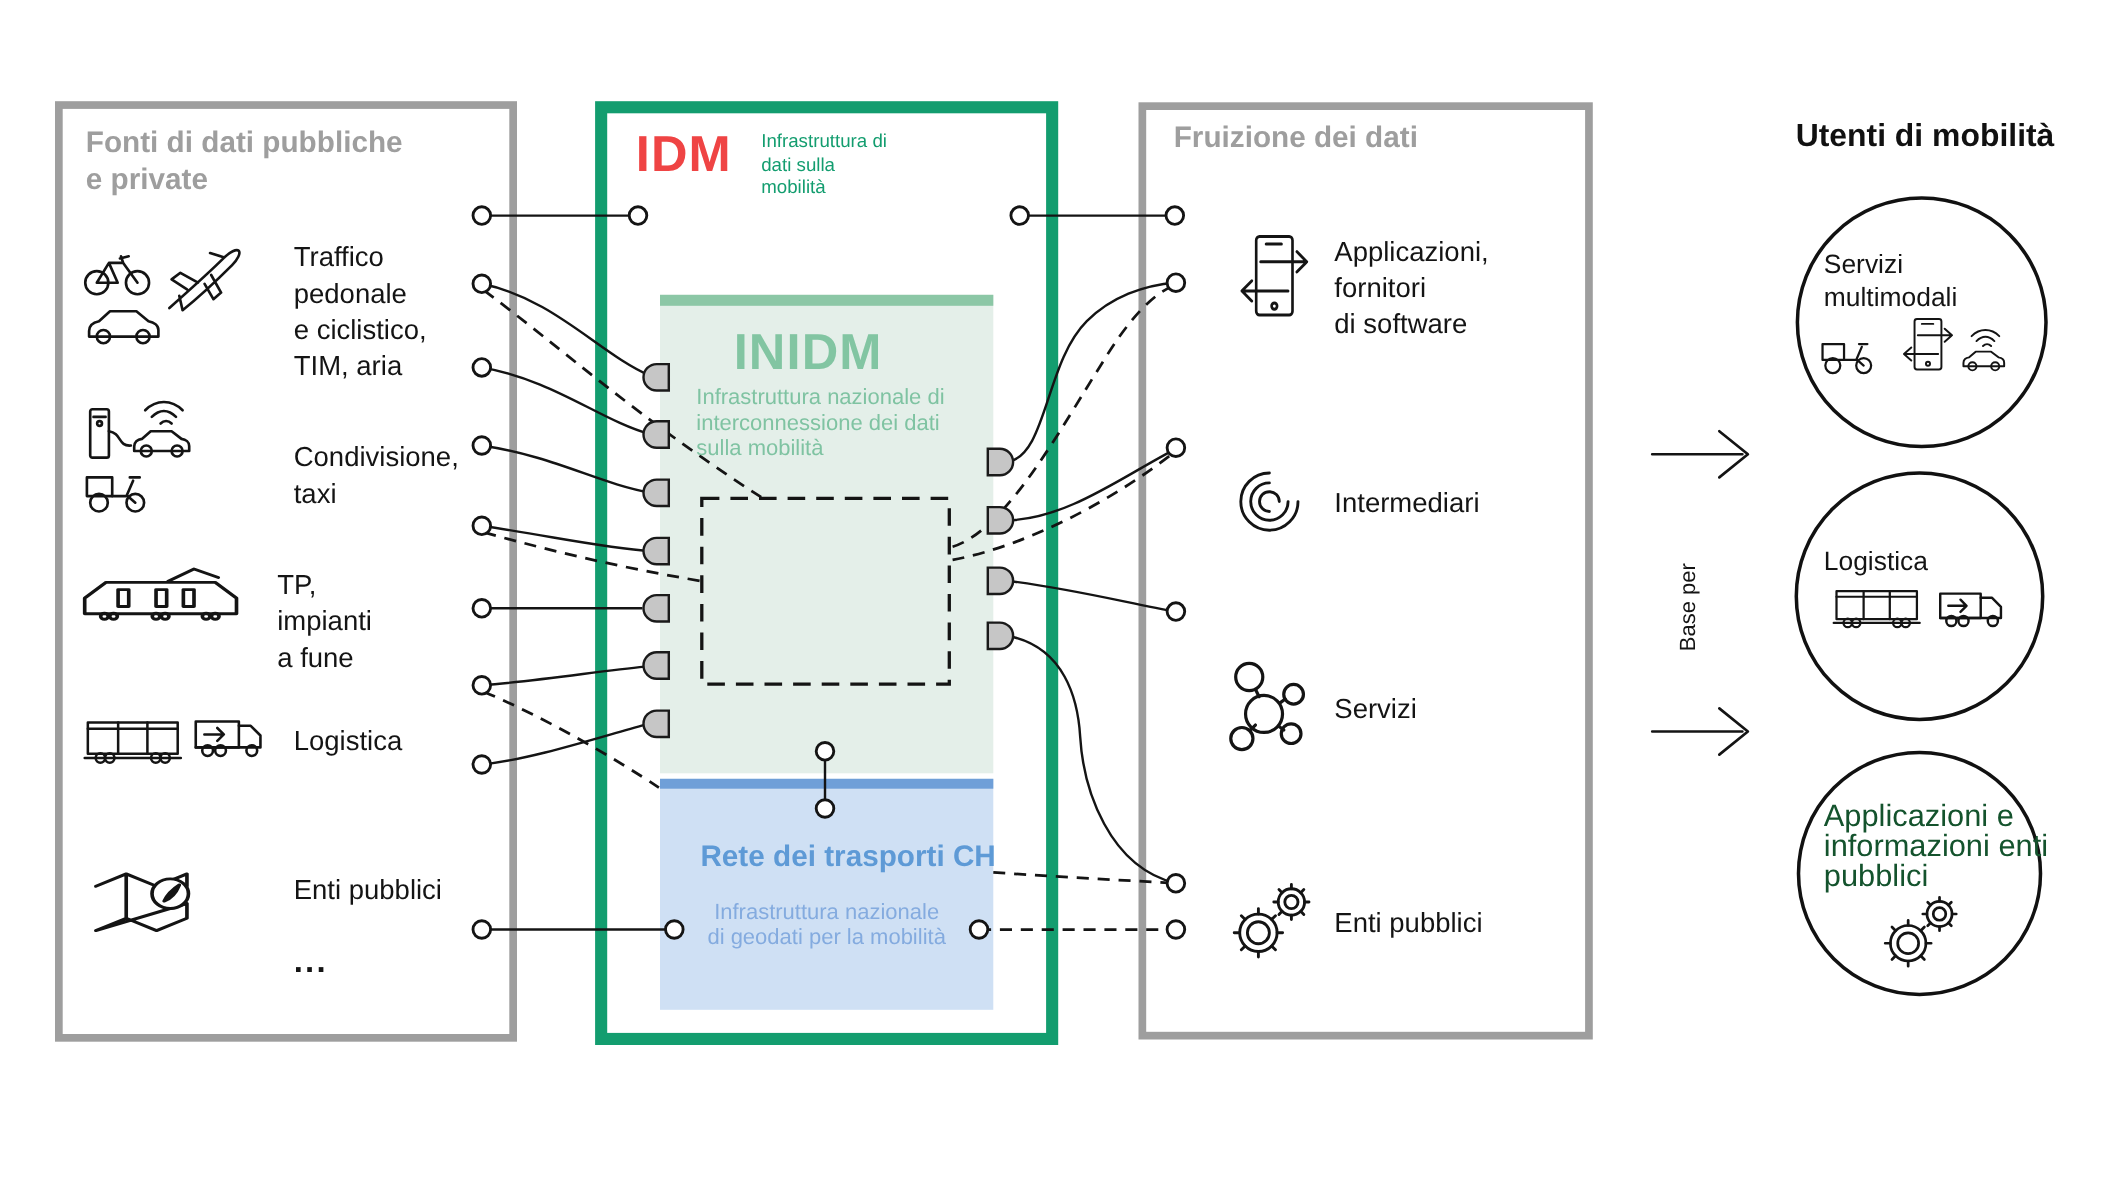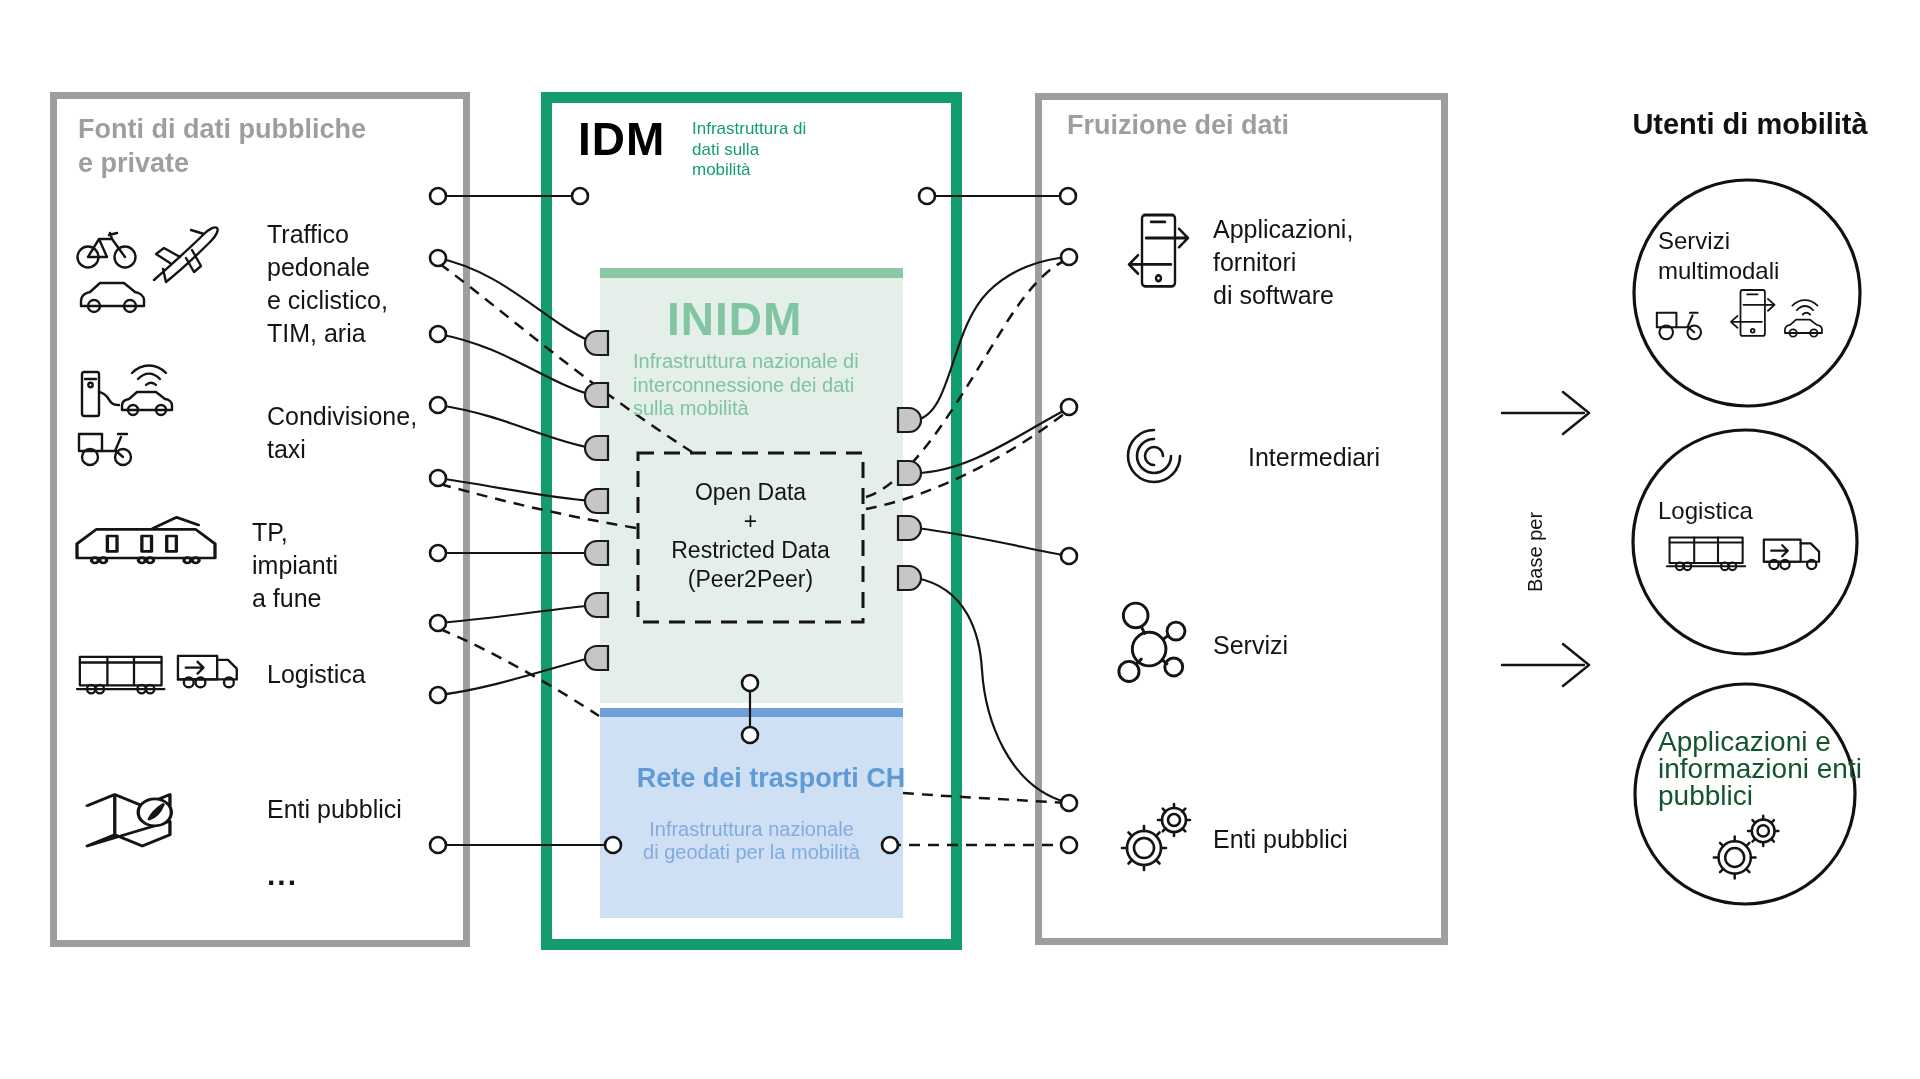--- a/index.html
+++ b/index.html
@@ -8,21 +8,21 @@
   .txt{position:absolute;white-space:pre-line;z-index:3;}
   
   .graybox{position:absolute;border:7px solid #9e9e9e;background:#fff;z-index:1;box-sizing:border-box;}
   .greenbox{position:absolute;border:11px solid #139d6f;background:#fff;z-index:1;box-sizing:border-box;}
   .innerbox{position:absolute;z-index:1;box-sizing:border-box;}
   .strip{position:absolute;left:0;top:0;right:0;z-index:2;}
   
   .boxtitle{font-size:27px;font-weight:bold;color:#9e9e9e;line-height:34px;}
   .itemlabel{font-size:25px;line-height:33px;color:#141414;}
   .dots{font-size:30px;font-weight:bold;color:#141414;letter-spacing:2px;}
-  .idmlogo{font-size:46px;font-weight:bold;color:#000000;letter-spacing:1px;}
+  .idmlogo{font-size:46px;font-weight:bold;color:#ef4444;letter-spacing:1px;}
   .idmcaption{font-size:17px;line-height:20.5px;color:#139d6f;}
   .inidmlogo{font-size:46px;font-weight:bold;color:#82c5a2;letter-spacing:1px;margin-left:35px;}
   .inidmsub{font-size:20px;line-height:23.5px;color:#7fc3a2;}
   .dashedtext{font-size:23px;line-height:29px;color:#141414;text-align:center;}
   .retetitle{font-size:27px;font-weight:bold;color:#5e9ad6;text-align:center;}
   .retesub{font-size:20px;line-height:23px;color:#84abdf;text-align:center;margin-top:20px;}
   .userstitle{font-size:29px;font-weight:bold;color:#111;text-align:center;}
   .circlelabel{font-size:24px;line-height:30px;color:#141414;}
   .circlelabel-sm{font-size:28px;line-height:27px;color:#14532d;}
   .baseper{font-size:20px;color:#141414;writing-mode:vertical-rl;transform:rotate(180deg);}
@@ -65,35 +65,31 @@
 
   <div class="txt idmlogo" style="left:578px;top:112px;">IDM</div>
   <div class="txt idmcaption" style="left:692px;top:119px;">Infrastruttura di
 dati sulla
 mobilità</div>
 
   <div class="txt inidmlogo" style="left:632px;top:292px;">INIDM</div>
   <div class="txt inidmsub" style="left:633px;top:350px;">Infrastruttura nazionale di
 interconnessione dei dati
 sulla mobilità</div>
-  <div class="txt dashedtext" style="left:638px;top:478px;width:225px;">Open Data
-+
-Restricted Data
-(Peer2Peer)</div>
 
   <div class="txt retetitle" style="left:600px;top:763px;width:342px;">Rete dei trasporti CH</div>
   <div class="txt retesub" style="left:600px;top:798px;width:303px;">Infrastruttura nazionale
 di geodati per la mobilità</div>
 
   <div class="txt boxtitle" style="left:1067px;top:108px;">Fruizione dei dati</div>
 
   <div class="txt itemlabel" style="left:1213px;top:213px;">Applicazioni,
 fornitori
 di software</div>
-  <div class="txt itemlabel" style="left:1213px;top:441px;margin-left:35px;">Intermediari</div>
+  <div class="txt itemlabel" style="left:1213px;top:441px;">Intermediari</div>
   <div class="txt itemlabel" style="left:1213px;top:629px;">Servizi</div>
   <div class="txt itemlabel" style="left:1213px;top:823px;">Enti pubblici</div>
 
   <div class="txt userstitle" style="left:1610px;top:108px;width:280px;">Utenti di mobilità</div>
 
   <div class="txt circlelabel" style="left:1658px;top:226px;">Servizi
 multimodali</div>
   <div class="txt circlelabel" style="left:1658px;top:496px;">Logistica</div>
   <div class="txt circlelabel-sm" style="left:1658px;top:728px;">Applicazioni e
 informazioni enti

